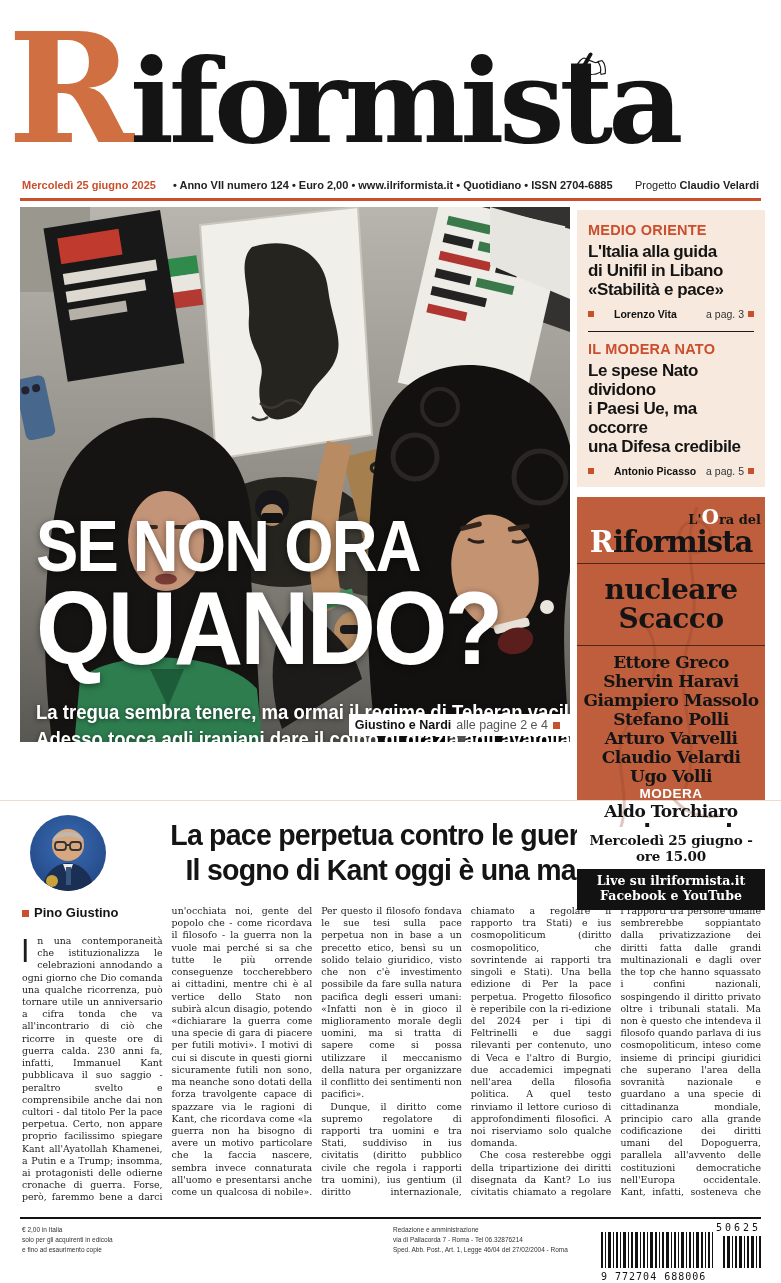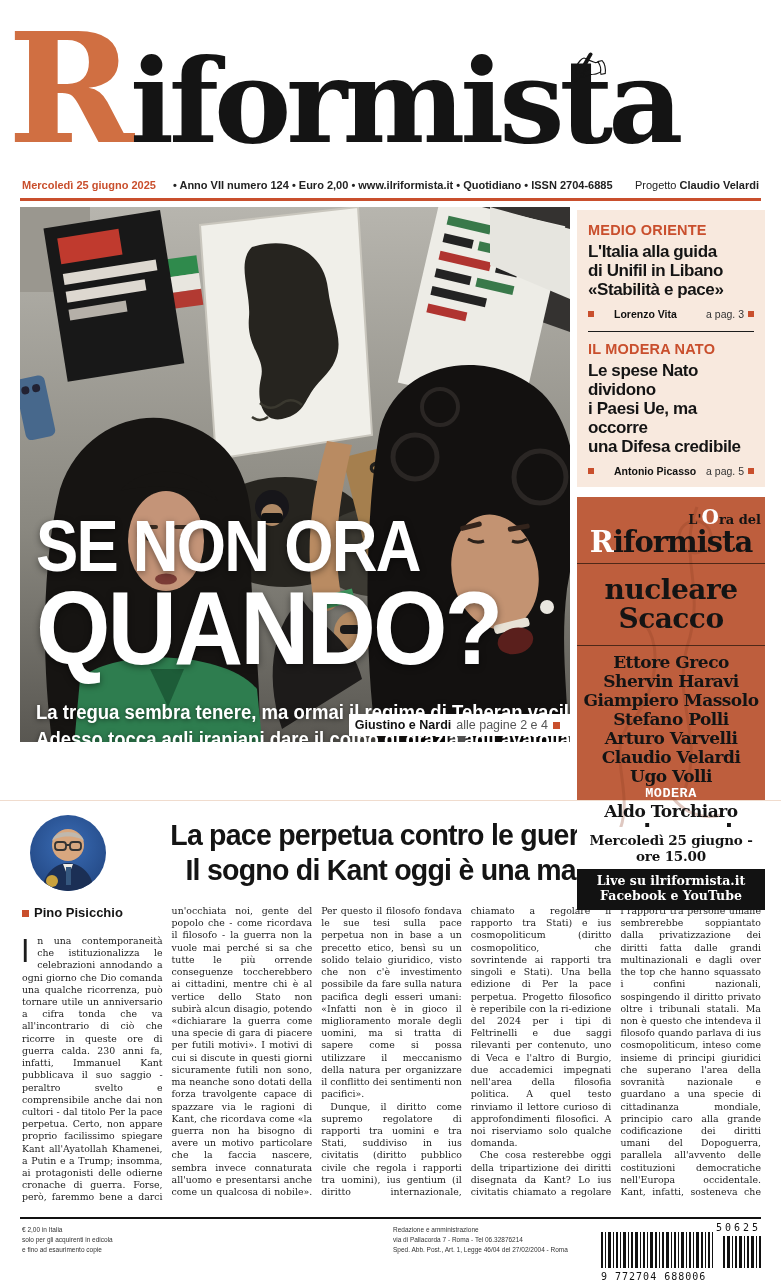--- a/index.html
+++ b/index.html
@@ -63,21 +63,21 @@
   .promo>*{position:relative;z-index:2;}
   .promo .sketch{position:absolute;inset:0;z-index:1;opacity:.35;}
   .p-logo{padding:8px 4px 6px 4px;border-bottom:1px solid rgba(20,10,5,.65);font-weight:bold;color:#141414;}
   .p-logo .small{font-size:13px;letter-spacing:0;text-align:right;}
   .p-logo .small .bigO{font-size:20px;color:#fff;}
   .p-logo .main{font-size:29px;line-height:.95;letter-spacing:-1px;}
   .p-logo .main .wR{color:#fff;}
   .p-title{font-weight:bold;color:#141414;font-size:28px;line-height:1.05;padding:11px 6px;
     border-bottom:1px solid rgba(20,10,5,.65);letter-spacing:-.5px;}
   .p-speakers{padding:7px 2px 6px 2px;font-weight:bold;color:#141414;font-size:17px;line-height:1.12;letter-spacing:-.5px;}
-  .p-modera{font-family:Liberation Mono, monospace;color:#fff;font-weight:bold;font-size:13.5px;
+  .p-modera{font-family:Liberation Sans, sans-serif;color:#fff;font-weight:bold;font-size:13.5px;
     letter-spacing:.5px;line-height:1.2;}
   .p-date{background:#fff;color:#141414;font-weight:bold;font-size:13.5px;padding:5px 2px;letter-spacing:-.2px;}
   .p-live{background:#121212;color:#fff;font-weight:bold;font-size:12.5px;line-height:1.18;padding:5px 2px 6px 2px;}
 
   
   .article{position:absolute;top:800px;left:0;width:781px;height:412px;border-top:1px solid #f0dcce;background:#fff;}
   .avatar{position:absolute;top:14px;left:30px;width:76px;height:76px;border-radius:50%;overflow:hidden;}
   .art-head{position:absolute;top:16px;left:150px;right:12px;text-align:center;color:#141414;font-weight:800;}
   .art-head span{display:inline-block;font-size:30px;line-height:1.17;letter-spacing:-.8px;
     transform:scaleX(.95);white-space:nowrap;font-weight:bold;}
@@ -359,21 +359,21 @@
         <circle cx="22" cy="66" r="6" fill="#c9a23e"></circle>
       </svg>
     </div>
     <div class="art-head">
       <span>La pace perpetua contro le guerre nel mondo</span><br>
       <span>Il sogno di Kant oggi è una magra illusione</span>
     </div>
     <div class="art-body">
       <div class="byline">
         <span class="sq"></span>
-        <span>Pino Pisicchio</span>
+        <span>Pino Giustino</span>
       </div>
       <p class="lead"><span class="dropcap">I</span><span>n una contemporaneità che istituzionalizza le celebrazioni annodando a ogni giorno che Dio comanda una qualche ricorrenza, può tornare utile un anniversario a cifra tonda che va all'incontrario di ciò che ricorre in queste ore di guerra calda. 230 anni fa, infatti, Immanuel Kant pubblicava il suo saggio - peraltro svelto e comprensibile anche dai non cultori - dal titolo Per la pace perpetua. Certo, non appare proprio facilissimo spiegare Kant all'Ayatollah Khamenei, a Putin e a Trump; insomma, ai protagonisti delle odierne cronache di guerra. Forse, però, faremmo bene a darci un'occhiata noi, gente del popolo che - come ricordava il filosofo - la guerra non la vuole mai perché si sa che tutte le più orrende conseguenze toccherebbero ai cittadini, mentre chi è al vertice dello Stato non subirà alcun disagio, potendo «dichiarare la guerra come una specie di gara di piacere per futili motivi». I motivi di cui si discute in questi giorni sicuramente futili non sono, ma neanche sono dotati della forza travolgente capace di spazzare via le ragioni di Kant, che ricordava come «la guerra non ha bisogno di avere un motivo particolare che la faccia nascere, sembra invece connaturata all'uomo e presentarsi anche come un qualcosa di nobile». Per questo il filosofo fondava le sue tesi sulla pace perpetua non in base a un precetto etico, bensì su un solido telaio giuridico, visto che non c'è investimento possibile da fare sulla natura pacifica degli esseri umani: «Infatti non è in gioco il miglioramento morale degli uomini, ma si tratta di sapere come si possa utilizzare il meccanismo della natura per organizzare il conflitto dei sentimenti non pacifici».</span></p>
       <div>
           <p>Dunque, il diritto come supremo regolatore di rapporti tra uomini e tra Stati, suddiviso in ius civitatis (diritto pubblico civile che regola i rapporti tra uomini), ius gentium (il diritto internazionale, chiamato a regolare il rapporto tra Stati) e ius cosmopoliticum (diritto cosmopolitico, che sovrintende ai rapporti tra singoli e Stati). Una bella edizione di Per la pace perpetua. Progetto filosofico è reperibile con la ri-edizione del 2024 per i tipi di Feltrinelli e due saggi rilevanti per contenuto, uno di Veca e l'altro di Burgio, due accademici impegnati nell'area della filosofia politica. A quel testo rinviamo il lettore curioso di approfondimenti filosofici. A noi riserviamo solo qualche domanda.</p>
           <p>Che cosa resterebbe oggi della tripartizione dei diritti disegnata da Kant? Lo ius civitatis chiamato a regolare i rapporti tra persone umane sembrerebbe soppiantato dalla privatizzazione dei diritti fatta dalle grandi multinazionali e dagli over the top che hanno squassato i confini nazionali, sospingendo il diritto privato oltre i tribunali statali. Ma non è questo che intendeva il filosofo quando parlava di ius cosmopoliticum, inteso come insieme di principi giuridici che superano l'area della sovranità nazionale e guardano a una specie di cittadinanza mondiale, principio caro alla grande codificazione dei diritti umani del Dopoguerra, parallela all'avvento delle costituzioni democratiche nell'Europa occidentale. Kant, infatti, sosteneva che ogni essere umano, in quanto tale, è portatore di diritti fondamentali che vanno riconosciuti e tutelati indipendentemente dalla sua nazionalità. Quanto al diritto internazionale, lo ius gentium, inteso come strumento di regolazione dei rapporti tra Stati e di prevenzione delle ragioni di conflitto, non proviamo neanche più a domandarci che fine abbia fatto: fa sintesi il caso Onu, l'entità sovrastatale che forse più di qualunque altro strumento dimostra l'inciampo del diritto internazionale.</p>
         </div>
     </div>
   </div>
 
   <div class="foot-rule"></div>

